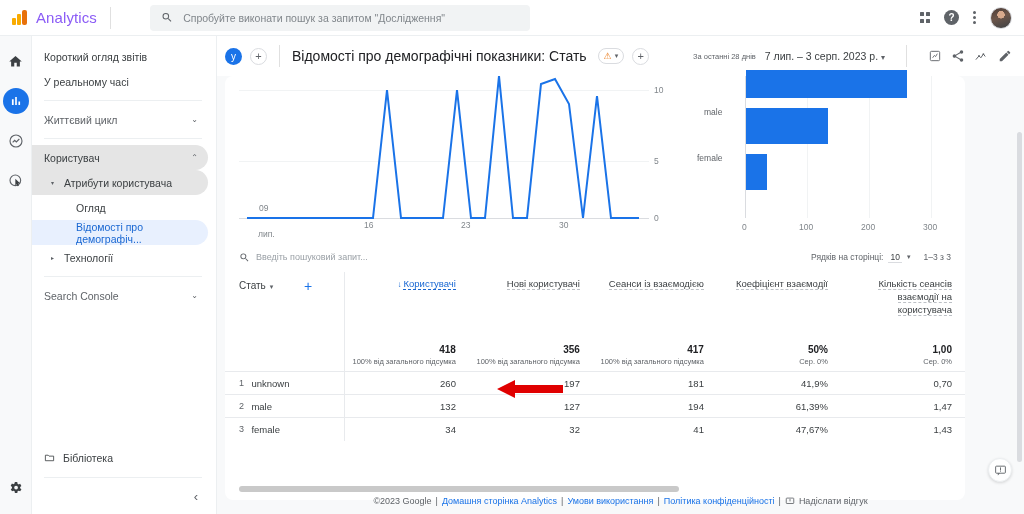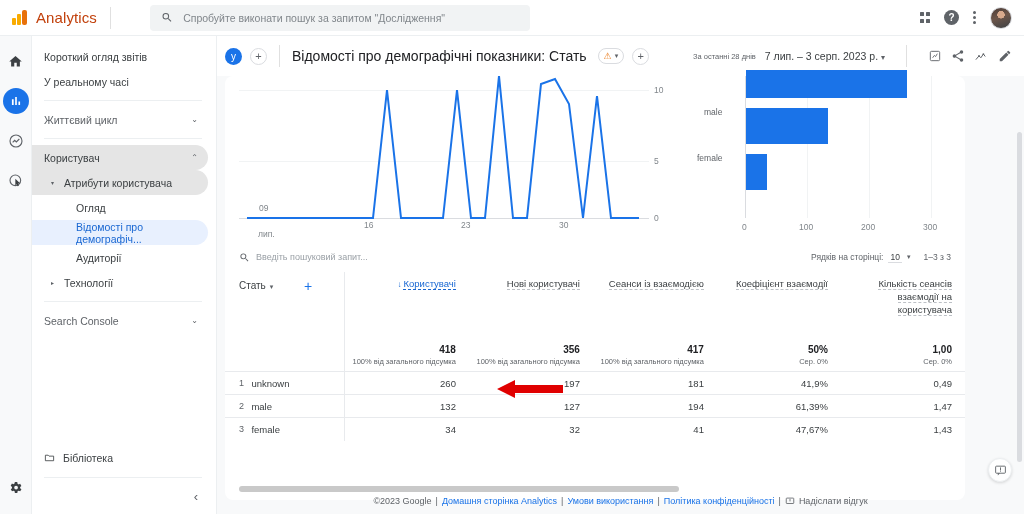--- a/index.html
+++ b/index.html
@@ -14,21 +14,21 @@
   .topbar {
     position:absolute; top:0; left:0; width:1024px; height:36px;
     background:#fff; display:flex; align-items:center;
     border-bottom:1px solid #eceff1; z-index:30;
   }
   .ga-logo { display:flex; align-items:flex-end; gap:1.5px; margin-left:12px; height:15px; }
   .ga-logo i { display:block; width:3.5px; background:#f9ab00; border-radius:1px; }
   .ga-logo i:nth-child(1){ height:7px; }
   .ga-logo i:nth-child(2){ height:11px; }
   .ga-logo i:nth-child(3){ height:15px; background:#e8710a; border-radius:2px; width:5px; }
-  .brand { font-size:15px; color:#c2410c; margin-left:9px; letter-spacing:.1px; }
+  .brand { font-size:15px; color:#8b5cf6; margin-left:9px; letter-spacing:.1px; }
   .vdiv { width:1px; height:22px; background:#e0e0e0; margin:0 13px; }
   .acct { display:flex; flex-direction:column; justify-content:center; line-height:1.1; }
   .acct .crumb { font-size:8.5px; color:#5f6368; }
   .acct .name { font-size:14px; color:#202124; letter-spacing:.1px; }
   .acct .name .caret { font-size:8px; color:#5f6368; vertical-align:2px; margin-left:2px;}
   .searchbar {
     margin-left:26px; width:380px; height:26px; background:#f1f3f4;
     border-radius:4px; display:flex; align-items:center; padding:0 11px; gap:10px;
   }
   .searchbar input {
@@ -254,23 +254,20 @@
     </div>
     <div class="nav-item grey-pill indent1">
       <span class="tri">▾</span>
       <span>Атрибути користувача</span>
     </div>
     <div class="nav-item indent2">
         <span>Огляд</span>
       </div>
     <div class="nav-item sel indent2">
         <span>Відомості про демографіч...</span>
-      </div>
-    <div class="nav-item indent2">
-        <span>Аудиторії</span>
       </div>
     <div class="nav-item indent1">
       <span class="tri">▸</span>
       <span>Технології</span>
     </div>
     <div class="nav-sep"></div>
     <div class="nav-item muted">
       <span>Search Console</span>
       <span class="chev">⌄</span>
     </div>
@@ -434,21 +431,21 @@
           </tr>
         </thead>
         <tbody>
           <tr class="drow">
             <td class="idx">1</td>
             <td class="dim">unknown</td>
             <td class="divcol">260</td>
             <td>197</td>
             <td>181</td>
             <td>41,9%</td>
-            <td>0,49</td>
+            <td>0,70</td>
           </tr>
           <tr class="drow">
             <td class="idx">2</td>
             <td class="dim">male</td>
             <td class="divcol">132</td>
             <td>127</td>
             <td>194</td>
             <td>61,39%</td>
             <td>1,47</td>
           </tr>

